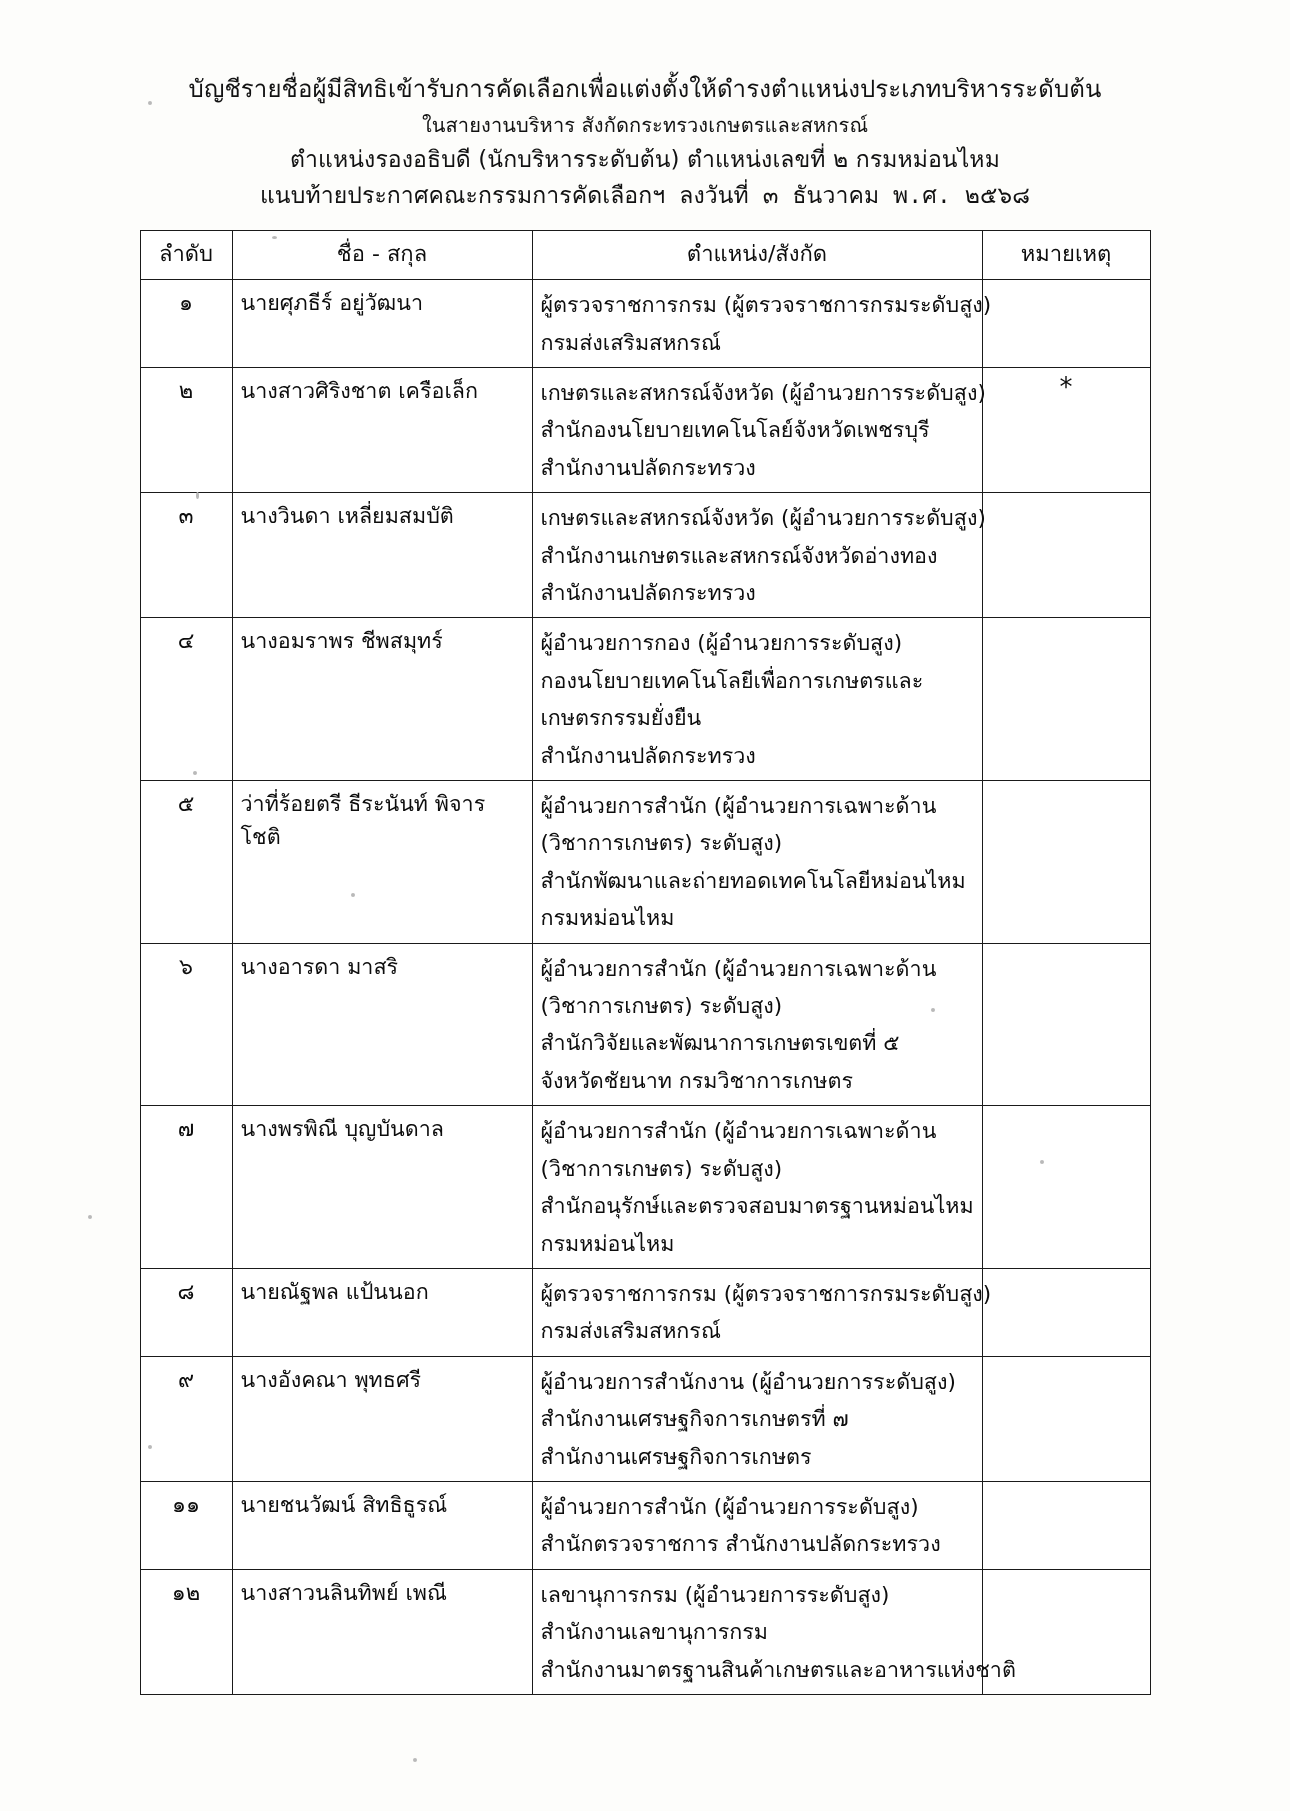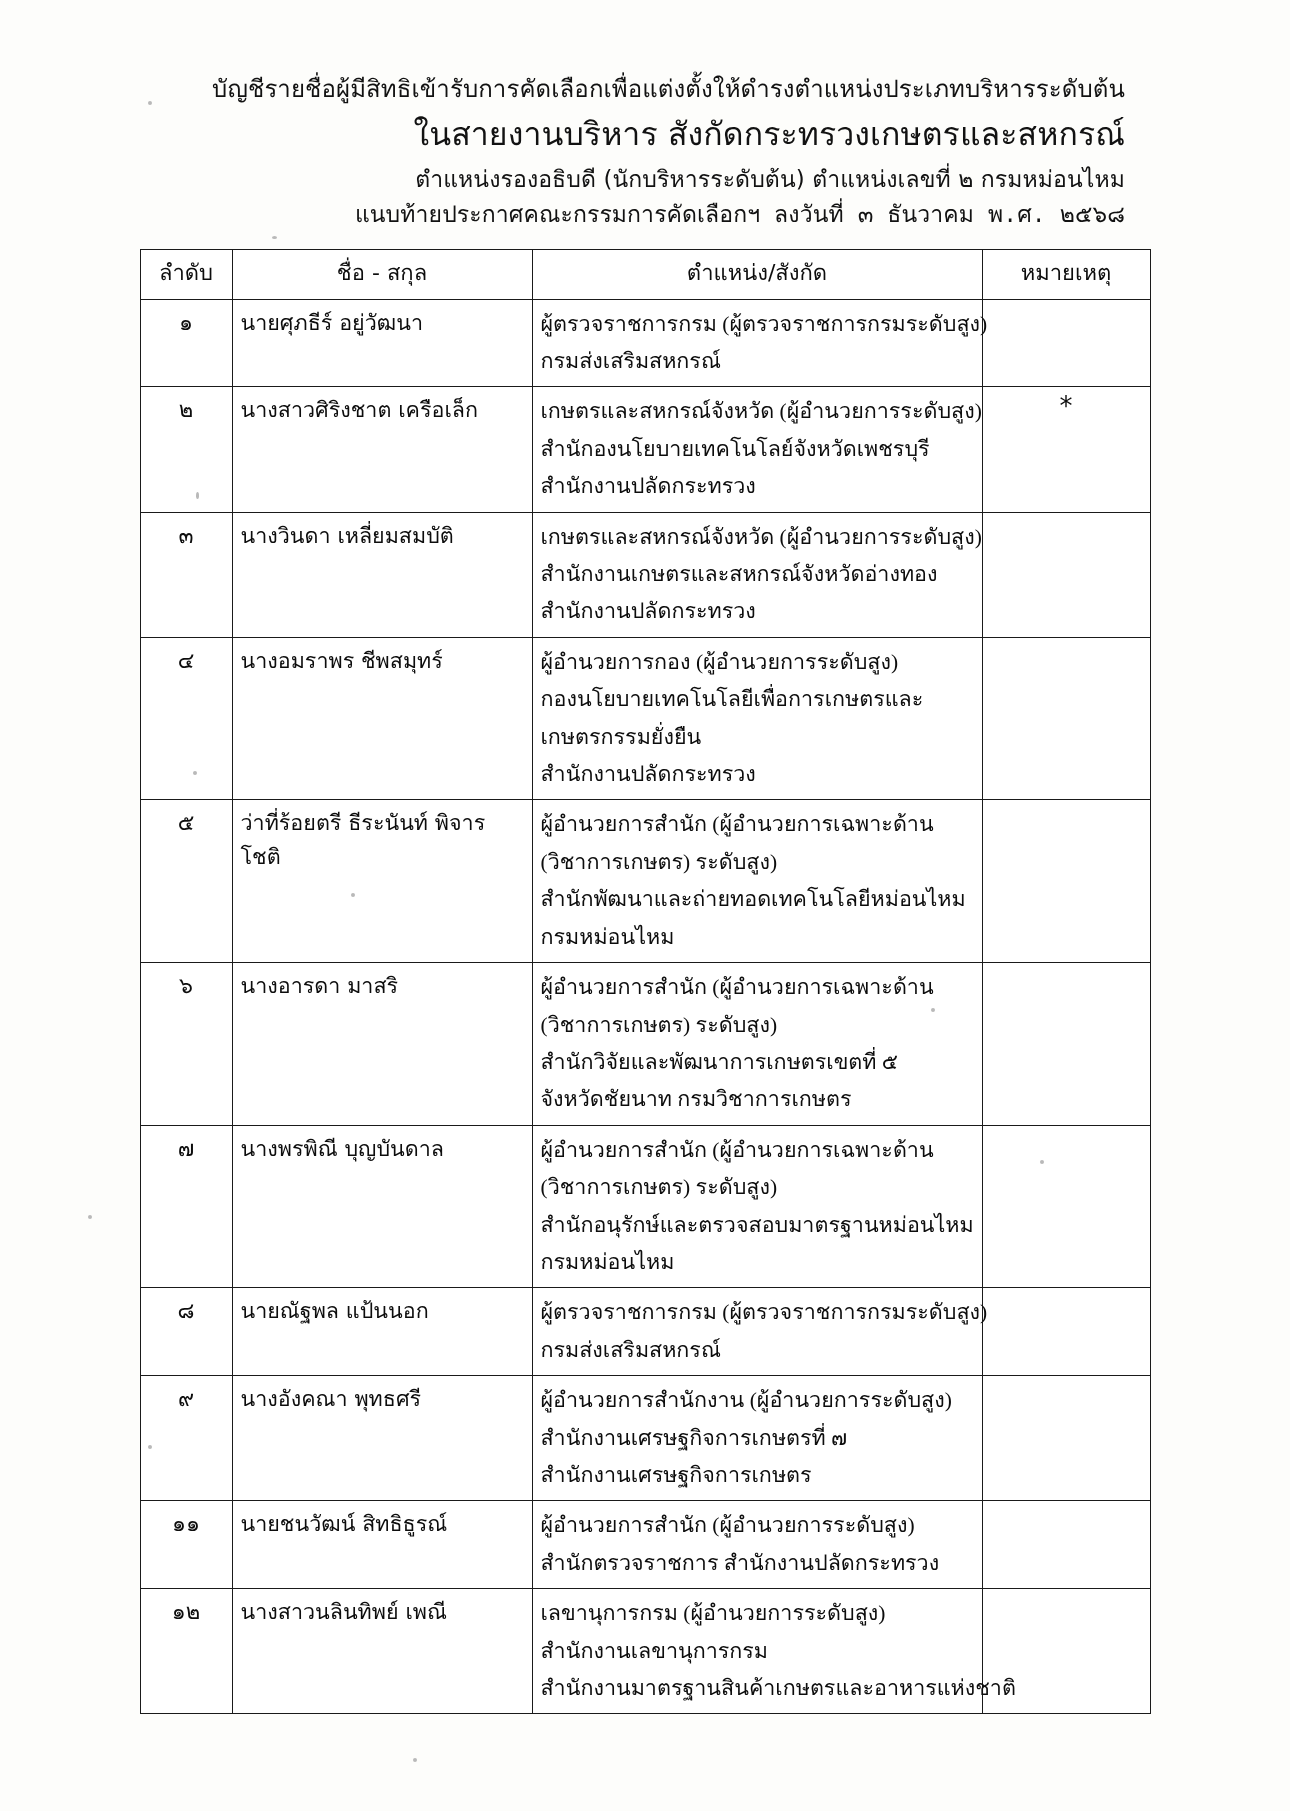--- a/index.html
+++ b/index.html
@@ -35,24 +35,23 @@
     text-align: center;
     margin: 0 auto 14px auto;
     width: 960px;
   }
   .doc-header .hline {
     font-size: 23.5px;
     line-height: 1.62;
     letter-spacing: 0.1px;
     color: #121212;
     white-space: nowrap;
-    text-align: right;
   }
   .doc-header .hline.l1 { font-size: 24px; }
-  .doc-header .hline.l2 { font-size: 32px; }
+  .doc-header .hline.l2 { font-size: 20px; }
   .doc-header .hline.l3 { font-size: 23px; }
   .doc-header .hline.l4 { font-size: 23px; font-family: Liberation Mono, monospace; }
 
   table.roster {
     border-collapse: collapse;
     width: 1010px;
     margin: 0 auto;
     table-layout: fixed;
     background: #ffffff;
   }
@@ -93,21 +92,21 @@
     padding-top: 10px;
     padding-left: 12px;
     padding-bottom: 10px;
   }
   td.col-note {
     text-align: center;
     font-size: 26px;
     padding-top: 14px;
     line-height: 1;
   }
-  .pos-line { display: block; white-space: nowrap; font-family: Liberation Serif, serif; }
+  .pos-line { display: block; white-space: nowrap; }
 </style>
 </head>
 <body>
 
 <div class="page">
 
   <div class="speckle" style="left:148px;top:101px;width:4px;height:4px;"></div>
   <div class="speckle" style="left:196px;top:492px;width:3px;height:7px;"></div>
   <div class="speckle" style="left:193px;top:771px;width:4px;height:4px;"></div>
   <div class="speckle" style="left:351px;top:893px;width:4px;height:4px;"></div>

